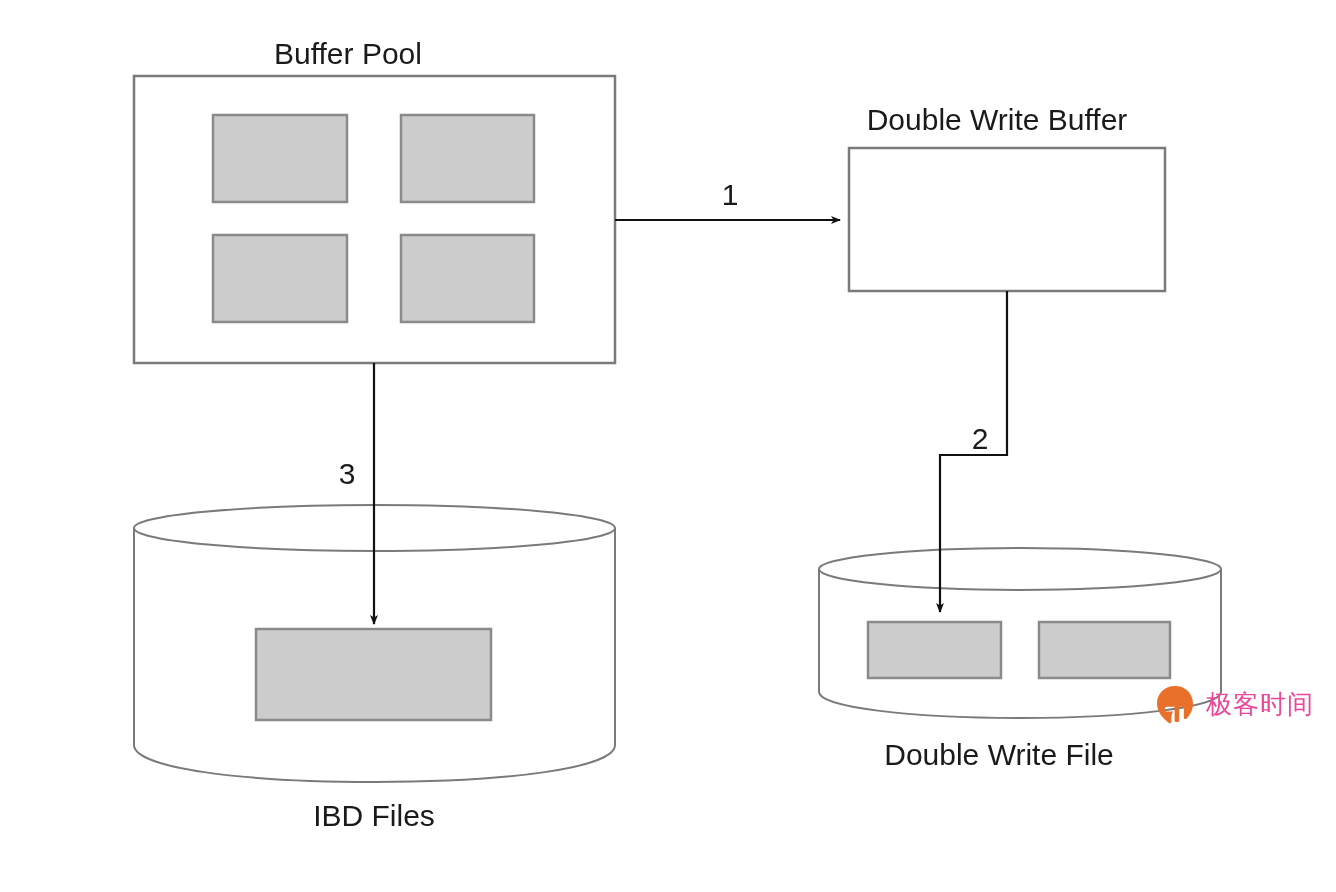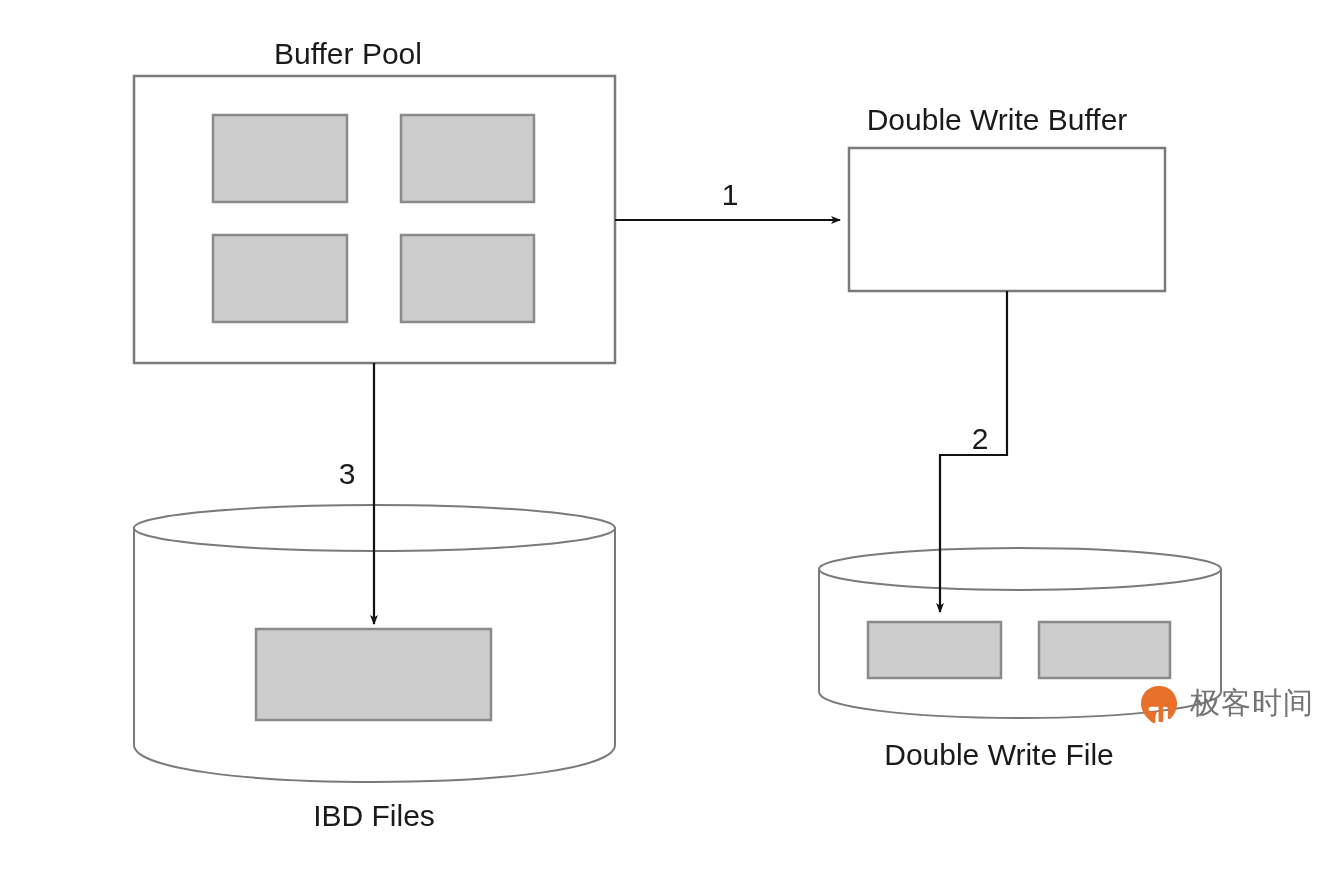--- a/index.html
+++ b/index.html
@@ -44,24 +44,24 @@
     display: flex;
     align-items: center;
     gap: 10px;
   }
   .brand-mark {
     width: 42px;
     height: 42px;
     position: relative;
   }
   .brand-text {
-    font-family: Liberation Mono, monospace;
-    font-size: 30px;
+    font-family: Liberation Serif, serif;
+    font-size: 26px;
     letter-spacing: 1px;
-    color: #737373;
+    color: #ec4899;
     line-height: 1;
   }
 </style>
 </head>
 <body>
 
 <div id="canvas">
 
   <svg id="diagram-svg" viewBox="0 0 1336 892">
     <defs>

